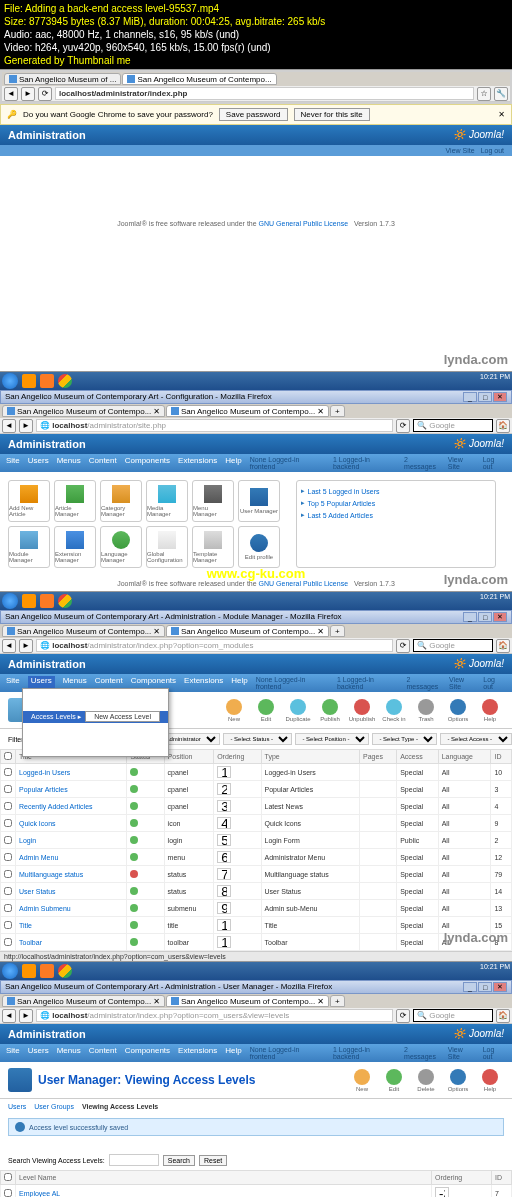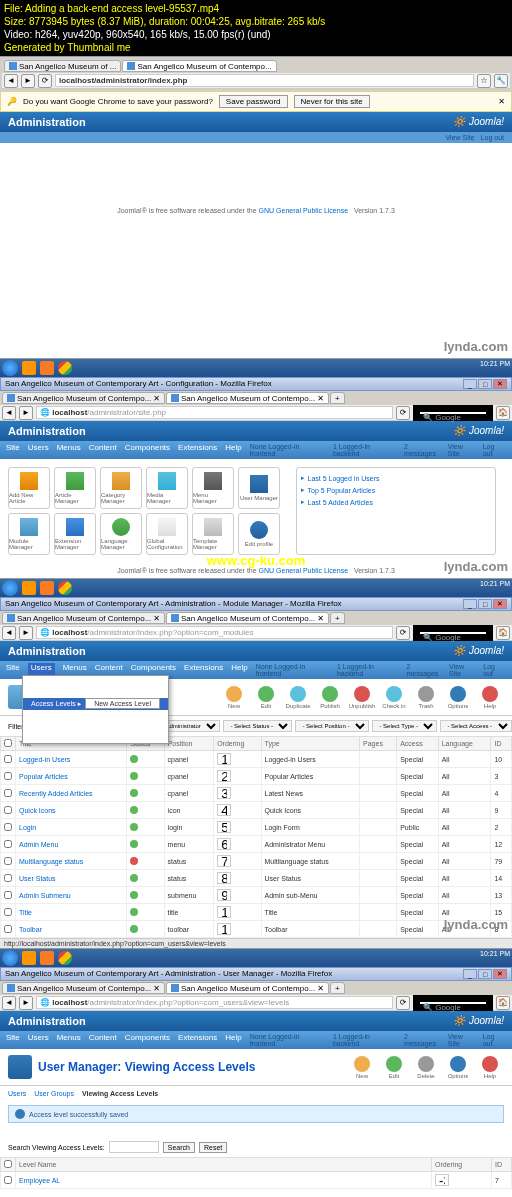--- a/index.html
+++ b/index.html
@@ -15,21 +15,21 @@
 .chrome-icon{background:linear-gradient(135deg,#ea4335 33%,#fbbc05 33% 66%,#34a853 66%);border-radius:50%}
 .xampp-icon{background:#fb7a24}
 .browser-tabs{background:#d4d0c8;display:flex;height:14px;padding:1px 2px;gap:1px;font-size:8px}
 .tab{background:#eee;border:1px solid #aaa;padding:1px 4px;border-radius:3px 3px 0 0;display:flex;align-items:center;gap:2px}
 .tab.active{background:#fff}
 .tab-icon{width:8px;height:8px;background:#4a90d9}
 .addr-bar{background:#eee;display:flex;align-items:center;padding:2px;gap:3px;height:16px;font-size:8px;border-bottom:1px solid #ccc}
 .nav-btn{width:14px;height:14px;border:1px solid #999;border-radius:2px;background:#f5f5f5;display:flex;align-items:center;justify-content:center}
 .url-field{flex:1;background:#fff;border:1px solid #ccc;padding:1px 3px;height:13px;color:#333}
 .url-gray{color:#999}
-.search-field{width:80px;background:#fff;border:7px solid #000000;padding:1px 3px;height:13px;color:#999}
+.search-field{width:80px;background:#fff;border:1px solid #000000;padding:1px 3px;height:13px;color:#999}
 .password-bar{background:#fffbea;border:1px solid #e0d68a;padding:3px 6px;display:flex;align-items:center;gap:6px;font-size:8px}
 .pw-btn{background:#f5f5f5;border:1px solid #999;padding:1px 6px;font-size:8px}
 .admin-header{background:linear-gradient(to bottom,#2a7ac0,#1a5a9c);color:#fff;padding:4px 8px;display:flex;justify-content:space-between;align-items:flex-start;height:20px}
 .admin-header h1{font-size:11px;font-weight:bold}
 .joomla-logo{color:#fff;font-size:10px;font-style:italic}
 .admin-links{background:#5a9cd8;padding:2px 8px;display:flex;justify-content:flex-end;gap:6px;font-size:7px;color:#fff}
 .admin-links a{color:#1a4d80}
 .menu-bar{background:linear-gradient(to bottom,#5ba3e0,#3a7ec0);padding:2px 6px;display:flex;gap:8px;font-size:8px;color:#fff}
 .menu-right{margin-left:auto;display:flex;gap:6px;font-size:7px}
 .menu-right span{color:#1a4d80}
@@ -102,20 +102,21 @@
 .chrome-top{background:#d0d0d0;padding:2px}
 .status-line{background:#e8e8e8;font-size:7px;padding:1px 4px;color:#333;border-top:1px solid #ccc}
 .clock{position:absolute;right:2px;top:1px;color:#fff;font-size:7px;text-align:right}
 </style>
 </head>
 <body>
 
 <div class="meta">
 <div><span class="yellow">File: Adding a back-end access level-95537.mp4</span></div>
 <div><span class="yellow">Size: 8773945 bytes (8.37 MiB), duration: 00:04:25, avg.bitrate: 265 kb/s</span></div>
+<div><span class="white">Audio: aac, 48000 Hz, 1 channels, s16, 95 kb/s (und)</span></div>
 <div><span class="white">Video: h264, yuv420p, 960x540, 165 kb/s, 15.00 fps(r) (und)</span></div>
 <div><span class="yellow">Generated by Thumbnail me</span></div>
 </div>
 
 <div class="section">
 <div class="chrome-top">
 <div class="browser-tabs">
   <div class="tab">
           <span class="tab-icon"></span>
           <span>San Angelico Museum of ...</span>

